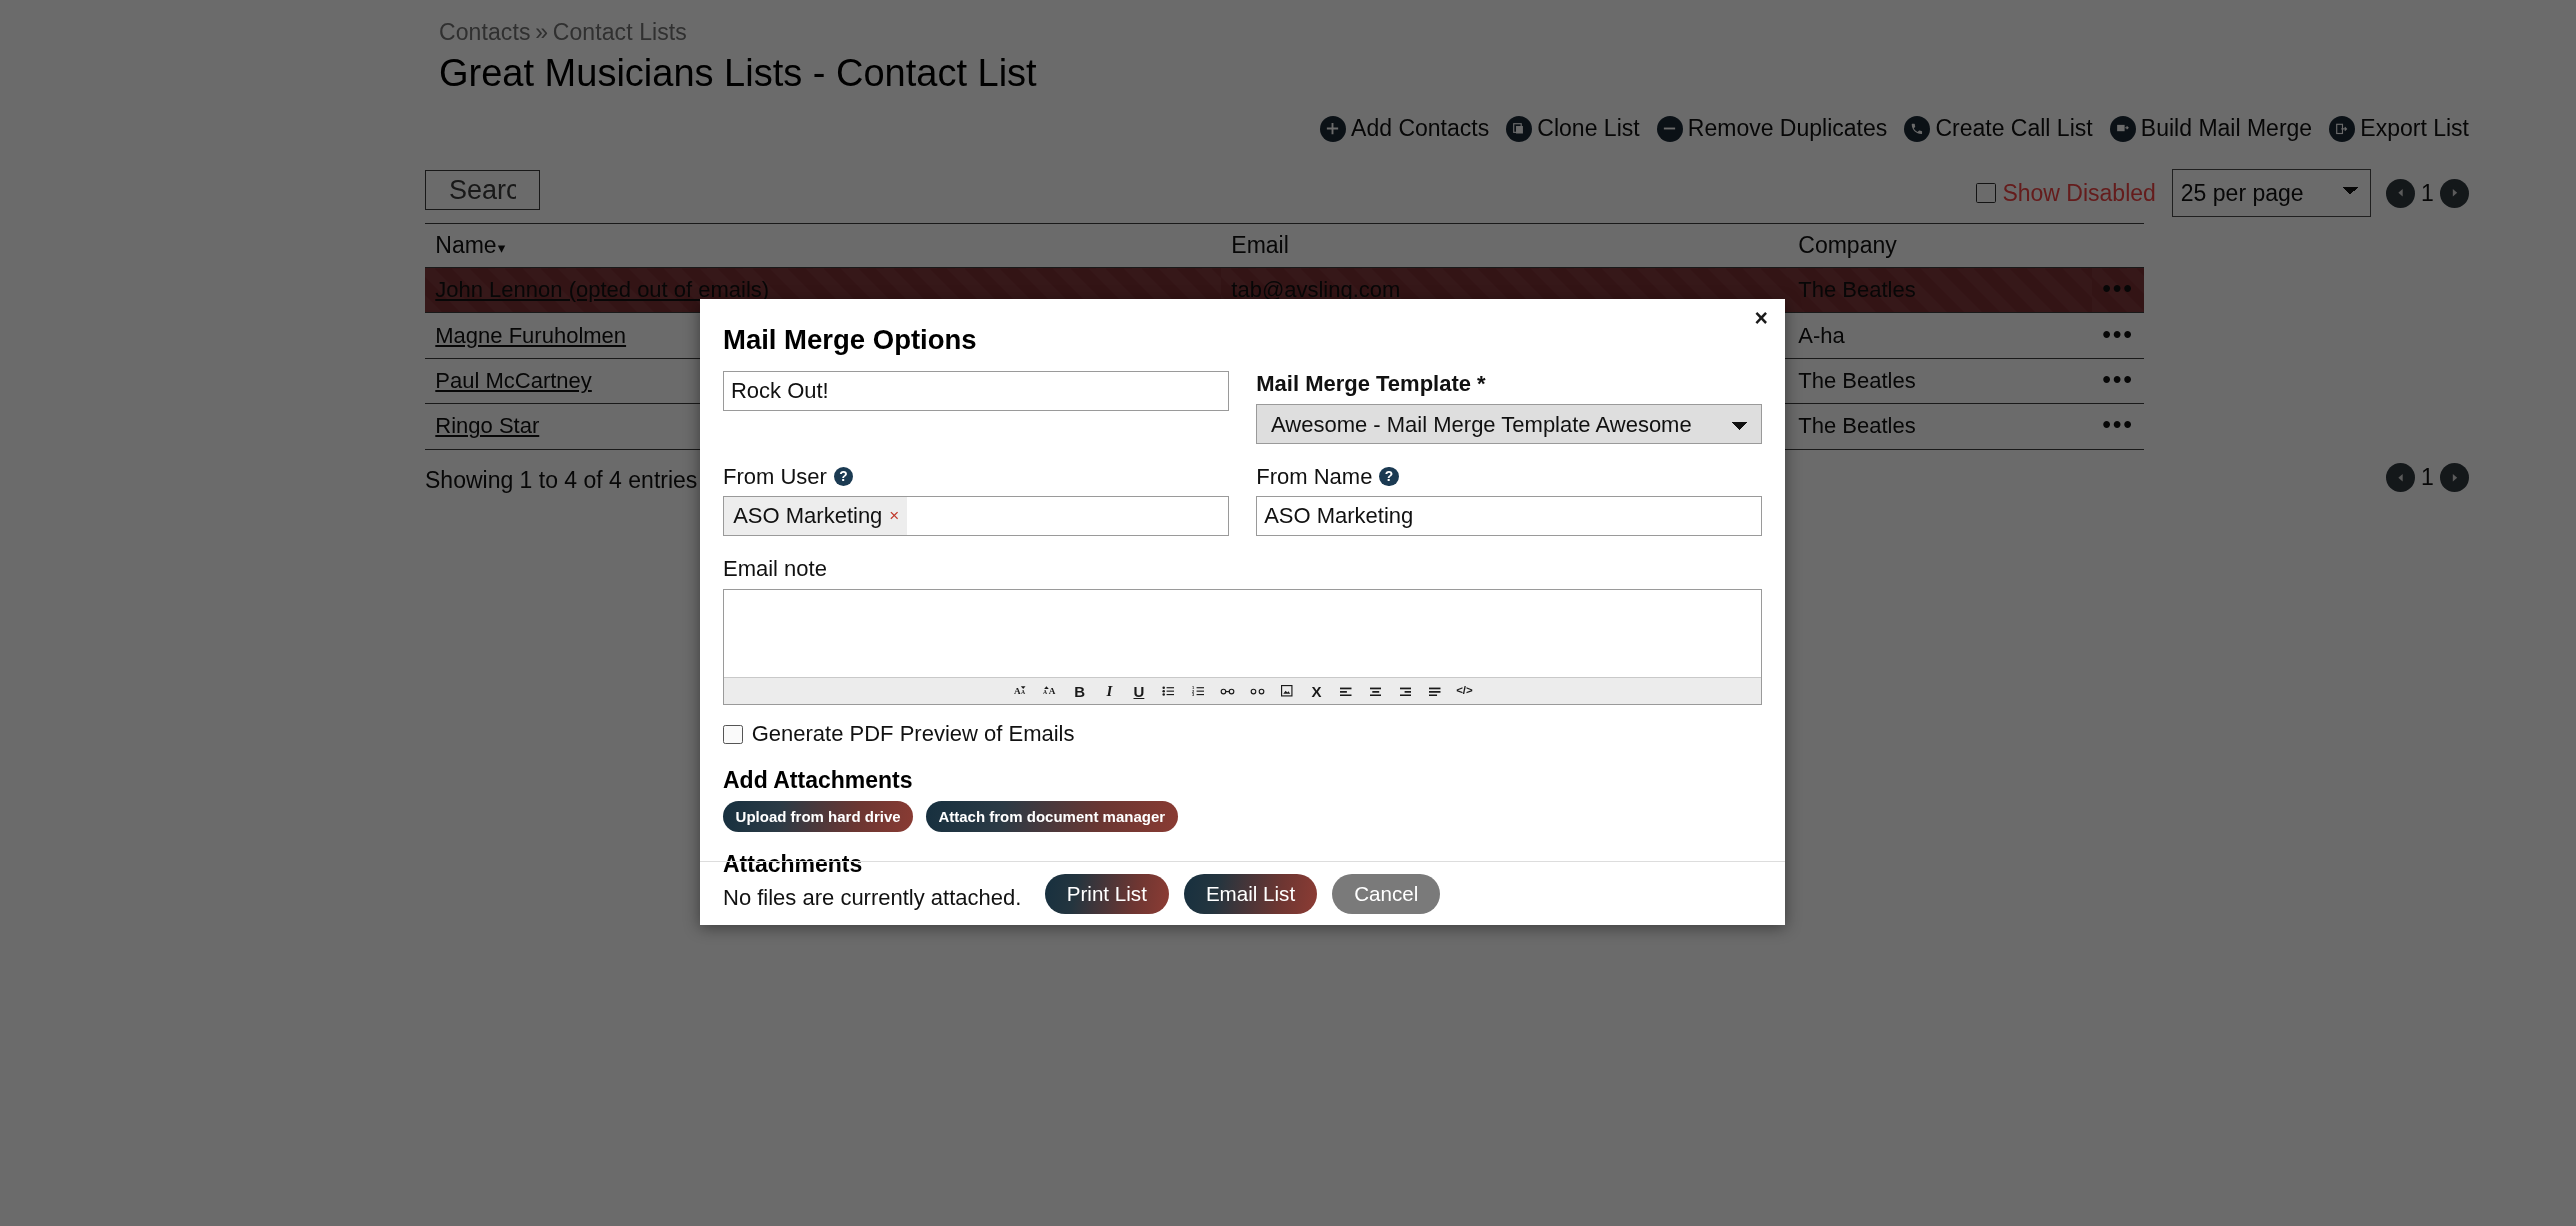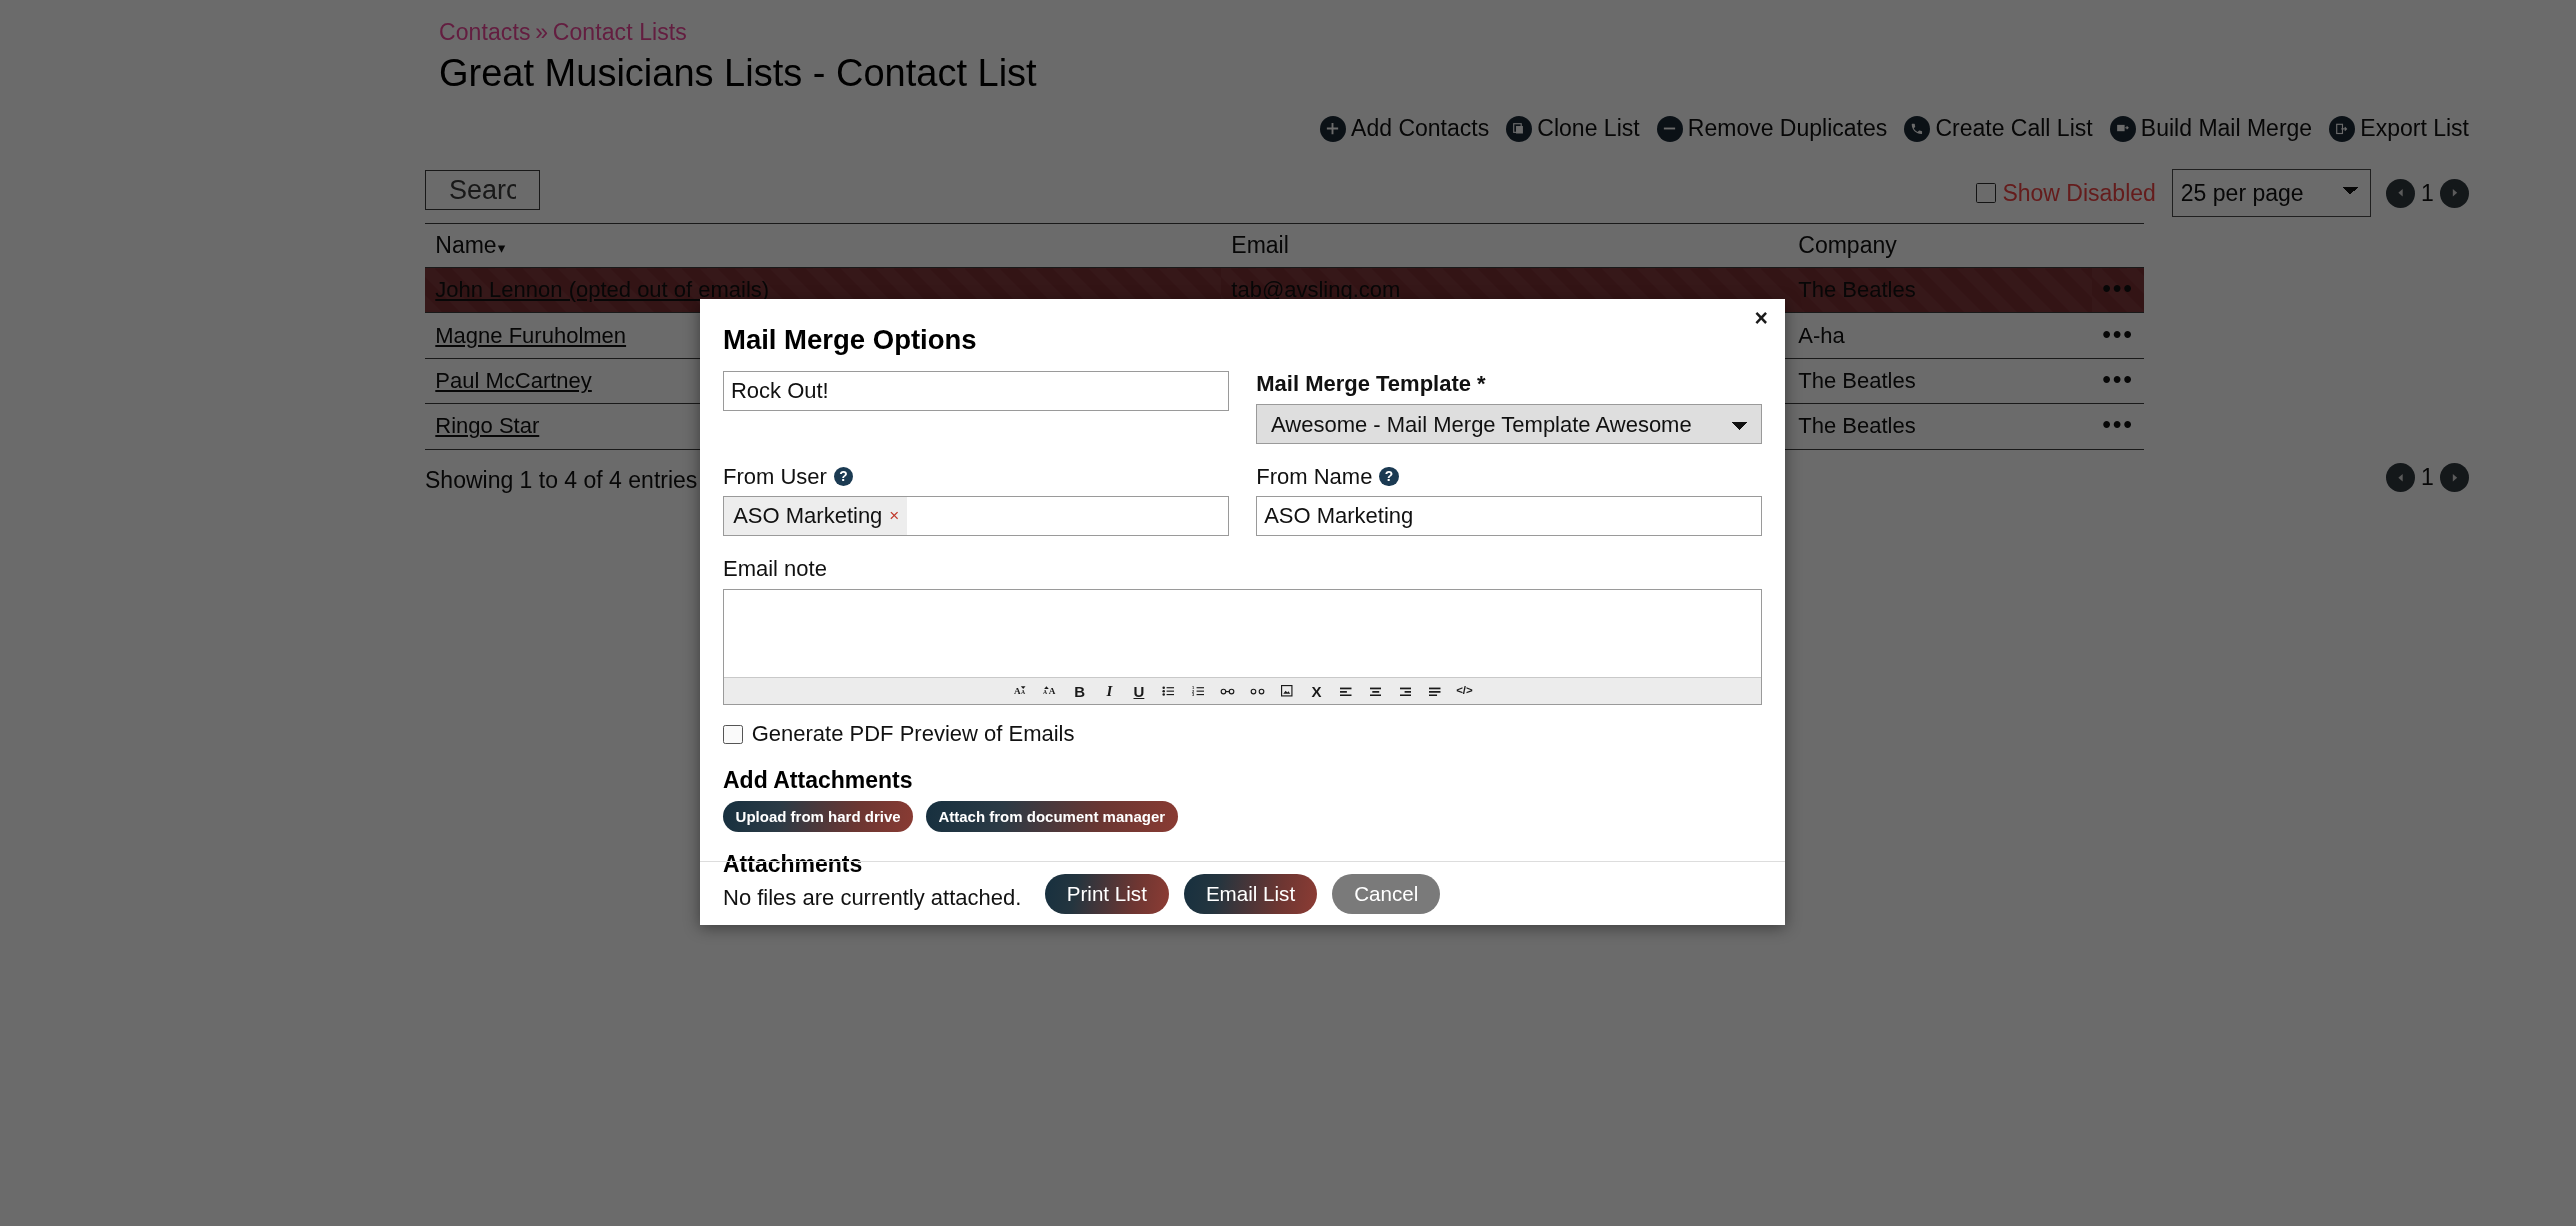--- a/index.html
+++ b/index.html
@@ -14,21 +14,21 @@
   
   #page {
     position: absolute; inset: 0;
     background: #ffffff;
   }
   .page-inner { position: relative; width: 2576px; height: 1226px; }
 
   
   .breadcrumb {
     position: absolute; left: 439px; top: 19px;
-    font-size: 23px; color: #ec4899; letter-spacing: 0.1px; text-align: right;
+    font-size: 23px; color: #737373; letter-spacing: 0.1px; text-align: right;
   }
   .breadcrumb .sep { margin: 0 4.6px; }
 
   
   .page-title {
     position: absolute; left: 439px; top: 52px;
     font-size: 38px; color: #000; font-weight: 400;
   }
 
   

